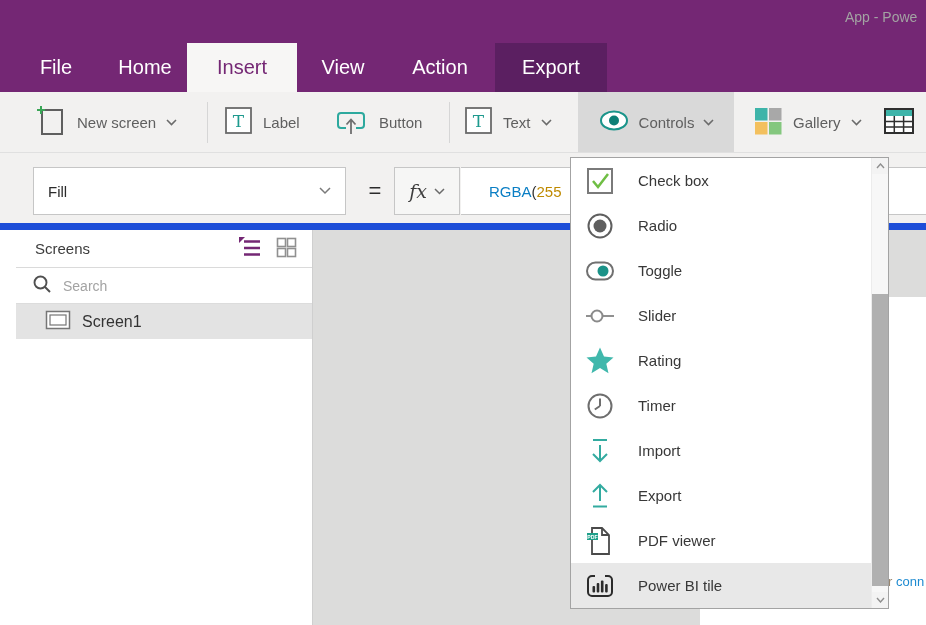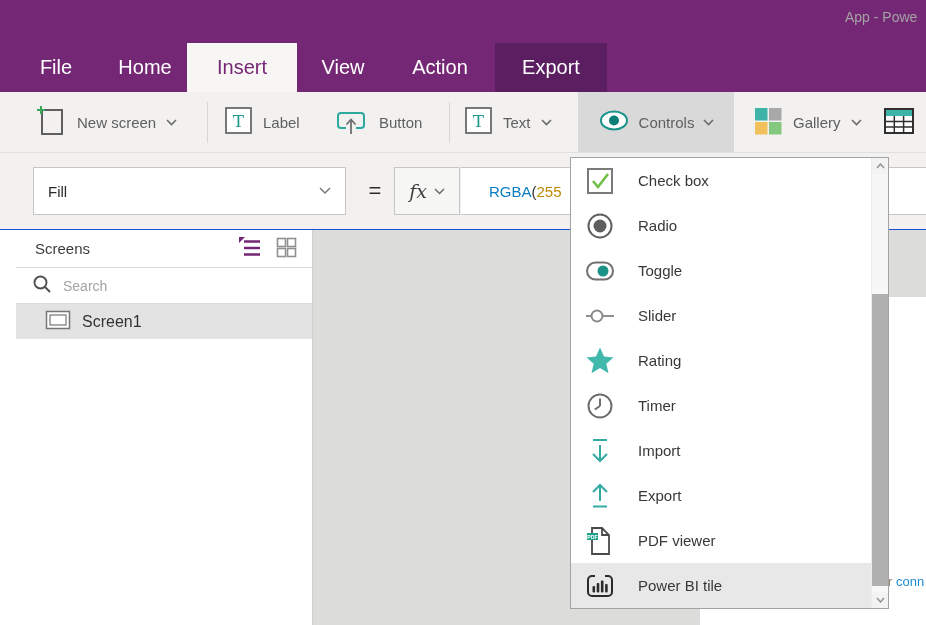--- a/index.html
+++ b/index.html
@@ -29,21 +29,21 @@
   .sep1 { left:207px; }
   .g-label { left:224px; }
   .g-button { left:333px; }
   .sep2 { left:449px; }
   .g-text { left:464px; }
   .controls-box { position:absolute; left:578px; top:0; width:156px; height:60px; background:#d9d9d9;
                   display:flex; align-items:center; justify-content:center; gap:9px; color:#5f5f5f; font-size:15px; }
   .g-gallery { left:753px; }
   .g-table { left:882px; }
   
-  .formula-row { position:absolute; top:153px; left:0; right:0; height:77px; background:#f2f1f0; border-bottom:1px solid #1d4ed8; }
+  .formula-row { position:absolute; top:153px; left:0; right:0; height:77px; background:#f2f1f0; border-bottom:7px solid #1d4ed8; }
   .prop-select { position:absolute; left:33px; top:14px; width:313px; height:48px; background:#fff;
                  border:1px solid #c6c6c6; display:flex; align-items:center; padding:0 14px;
                  font-size:15px; color:#2b2b2b; }
   .prop-select .chev { margin-left:auto; }
   .equals { position:absolute; left:360px; top:14px; width:30px; height:48px; display:flex; align-items:center;
             justify-content:center; font-size:22px; color:#2b2b2b; }
   .fx-box { position:absolute; left:394px; top:14px; width:66px; height:48px; border:1px solid #c6c6c6;
             background:#f6f6f5; display:flex; align-items:center; justify-content:center; gap:7px; }
   .fx-label { font-family:"DejaVu Serif", serif; font-style:italic; font-size:19px; color:#3d3d3d; }
   .formula-input { position:absolute; left:461px; top:14px; right:0; height:48px; background:#fff;

